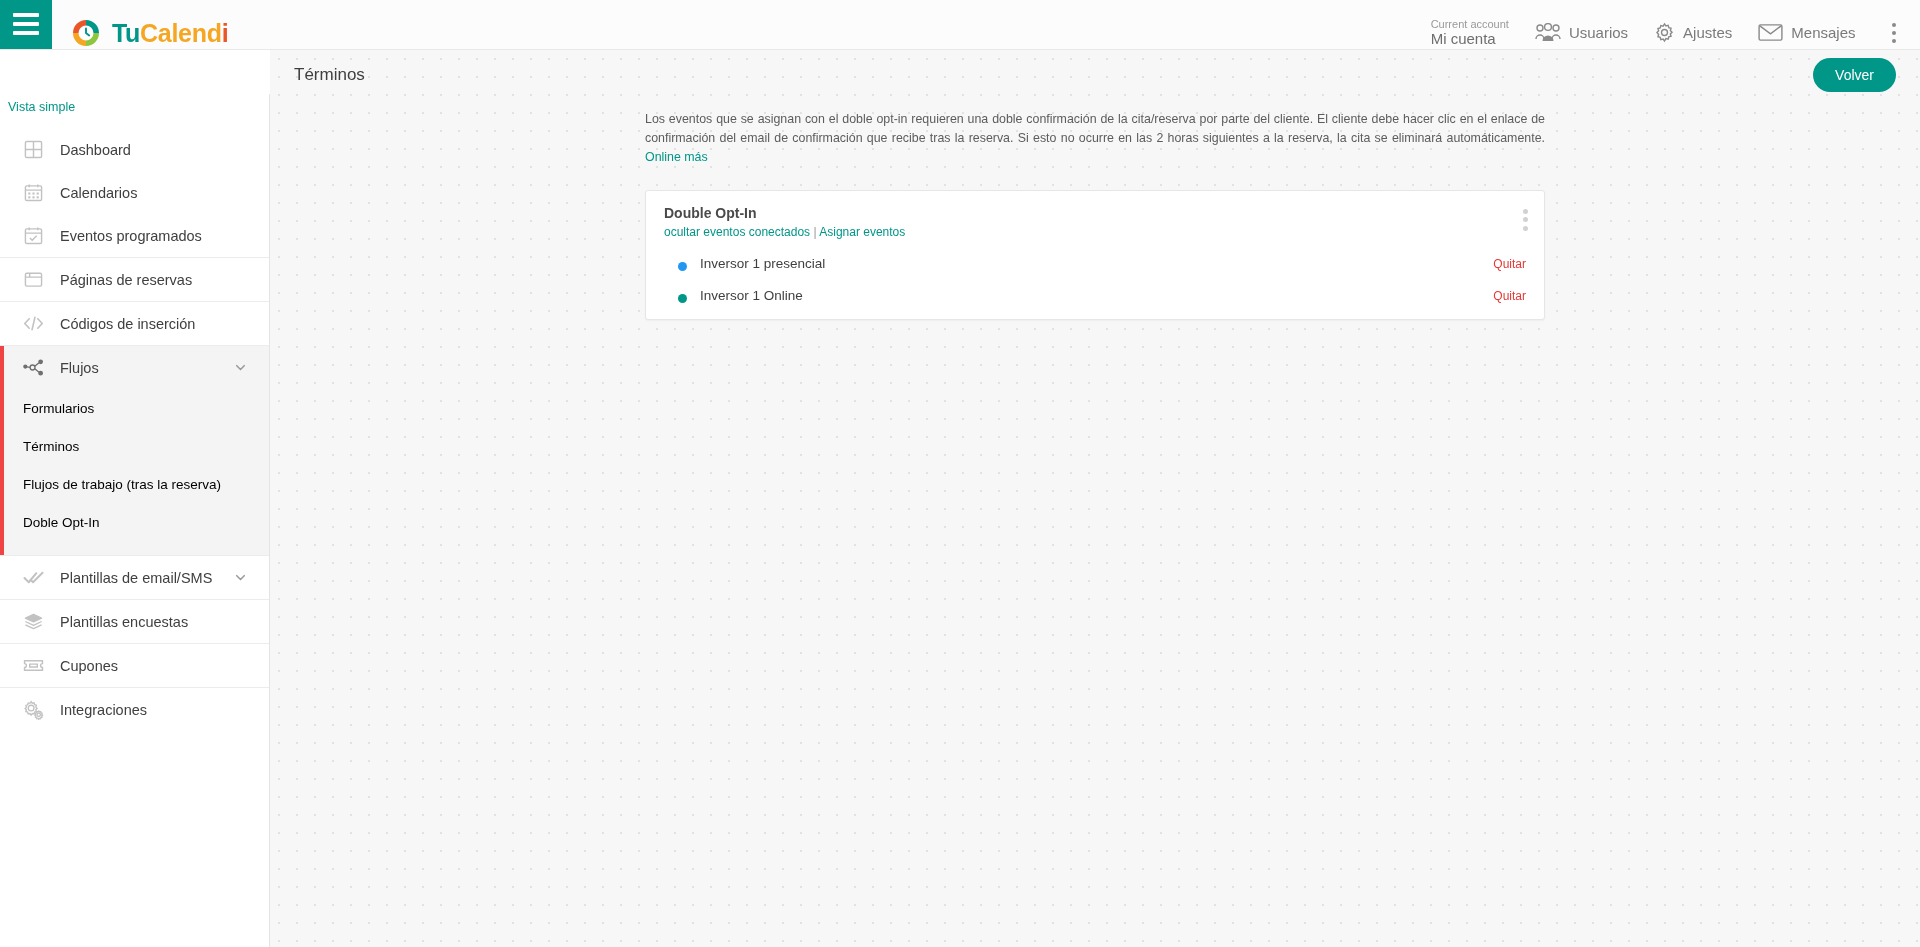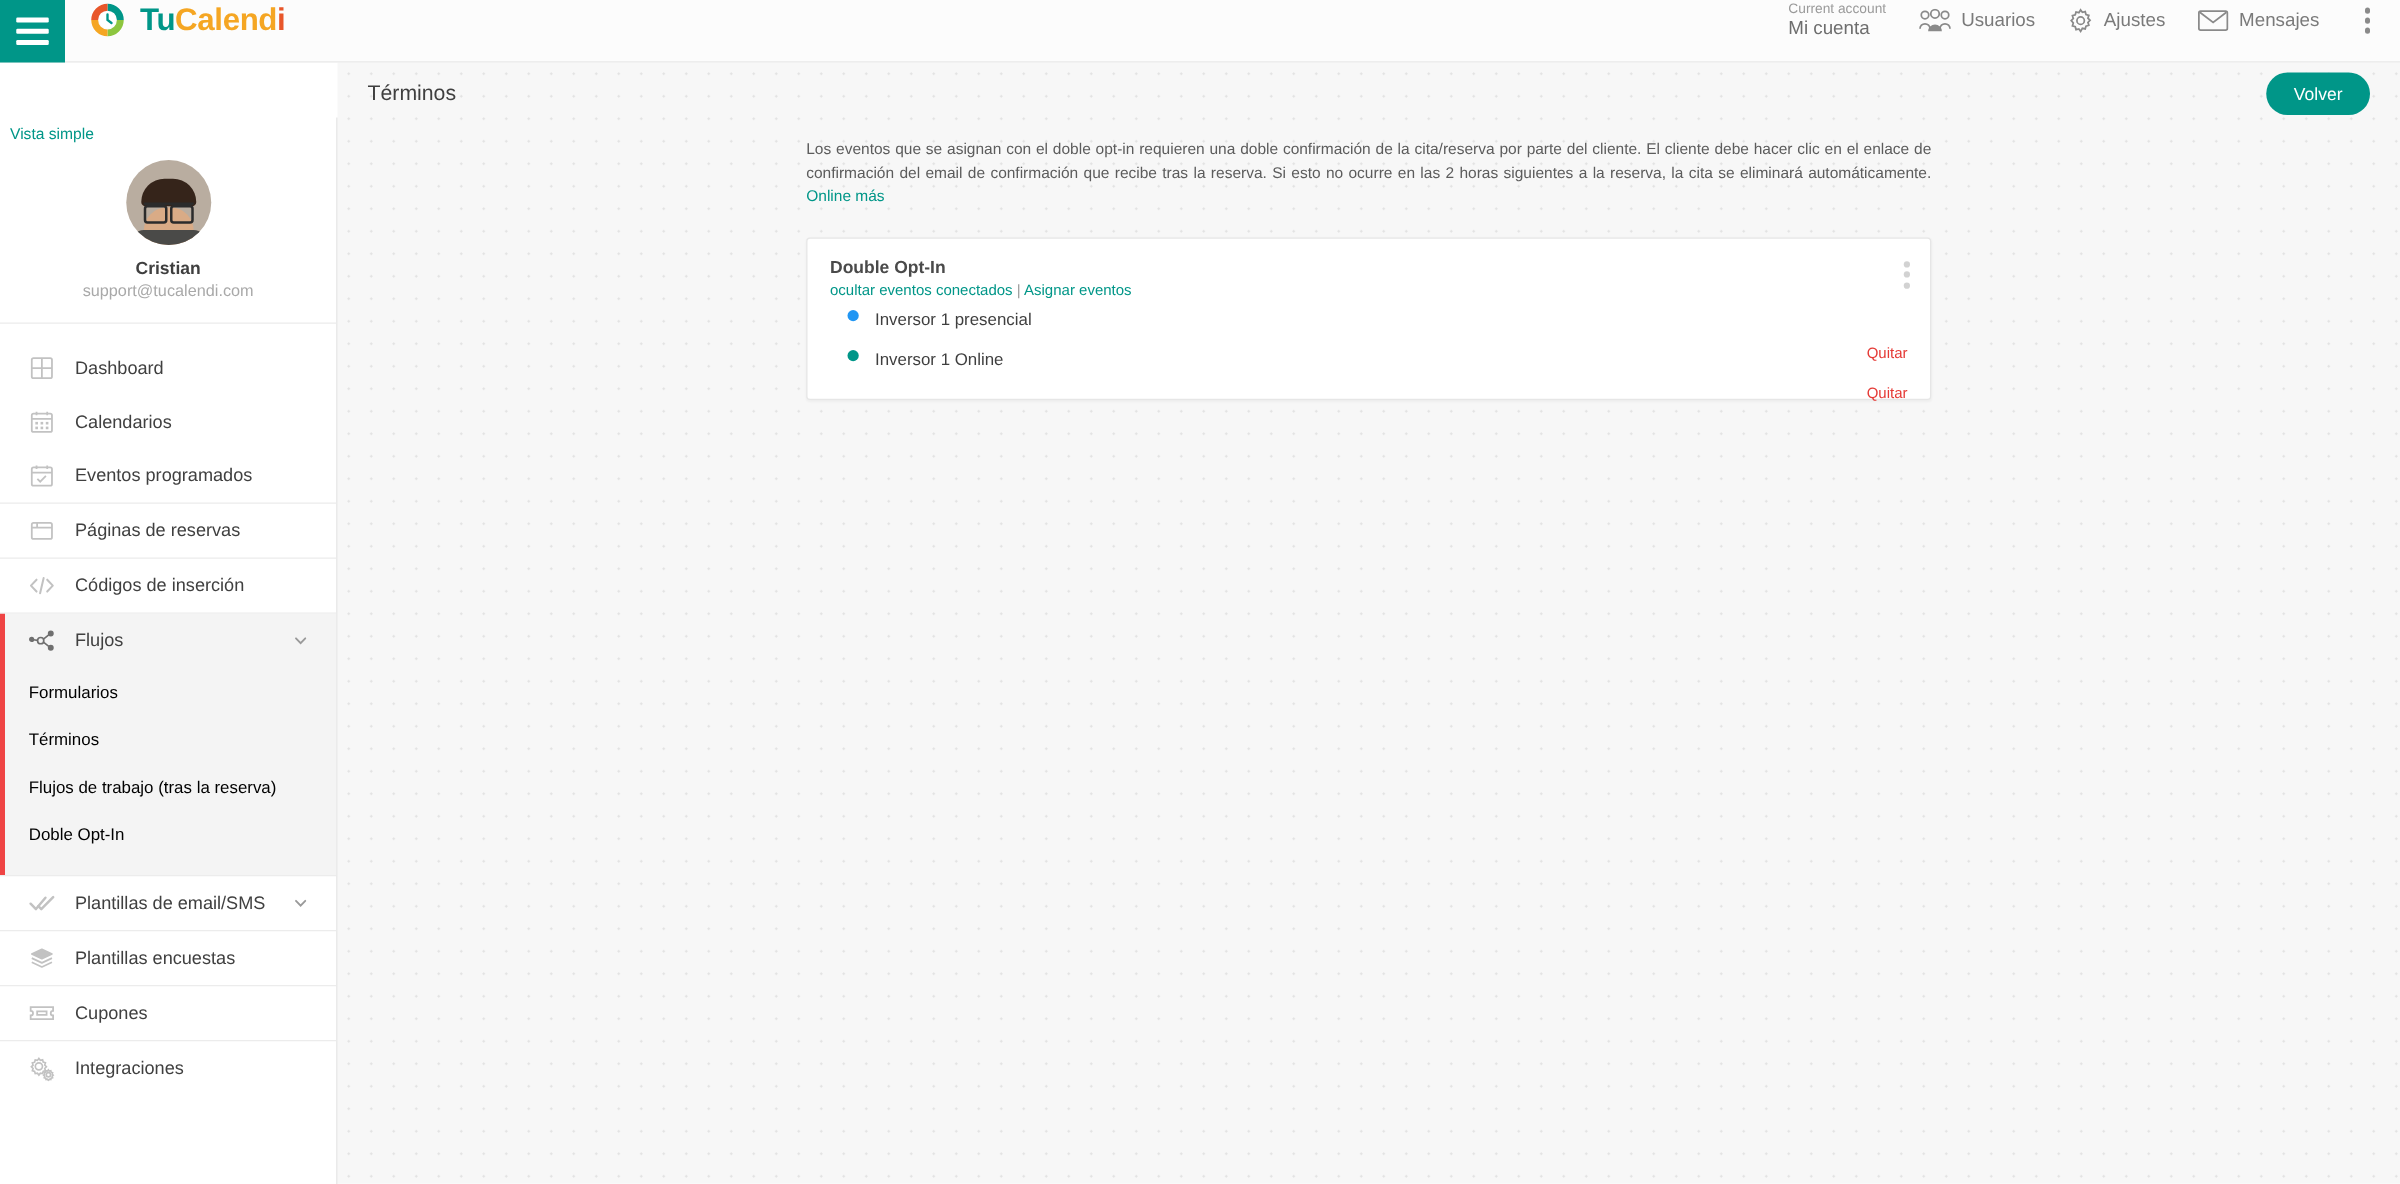--- a/index.html
+++ b/index.html
@@ -9,21 +9,21 @@
     background: #ffffff;
     overflow: hidden;
   }
 
   
   .topbar {
     position: absolute; top: 0; left: 0;
     width: 1920px; height: 50px;
     background: #fcfcfc;
     border-bottom: 1px solid #e8e8e8;
-    display: flex; align-items: flex-start;
+    display: flex; align-items: flex-end;
     z-index: 20;
   }
   .hamburger {
     width: 52px; height: 50px;
     background: #009688;
     display: flex; flex-direction: column;
     align-items: center; justify-content: center;
     gap: 5px; cursor: pointer; flex: 0 0 auto;
   }
   .hamburger span {
@@ -194,21 +194,21 @@
   .card-kebab {
     position: absolute; right: 14px; top: 16px;
     display: flex; flex-direction: column; gap: 3.5px;
     cursor: pointer; padding: 2px;
   }
   .card-kebab i {
     width: 5px; height: 5px; border-radius: 50%;
     background: #d2d2d2; display: block;
   }
   .evrow {
-    display: flex; align-items: flex-start;
+    display: flex; align-items: flex-end;
     height: 23px; margin-top: 9px; padding-left: 14px;
   }
   .evdot {
     width: 9px; height: 9px; border-radius: 50%;
     margin-right: 13px; flex: 0 0 auto;
   }
   .evname { font-size: 13.5px; color: #3f3f3f; }
   .evremove {
     margin-left: auto; font-size: 12px;
     color: #e53935; text-decoration: none; cursor: pointer; margin-top: 27px;
@@ -282,30 +282,20 @@
       <i></i>
       <i></i>
       <i></i>
     </div>
   </div>
 </div>
 
 <div class="sidebar">
   <div class="vista">Vista simple</div>
 
-  <div class="profile">
-    <div class="avatar">
-      <div class="hair"></div>
-      <div class="face"></div>
-      <div class="glasses"></div>
-      <div class="shirt"></div>
-    </div>
-    <div class="pname">Cristian</div>
-    <div class="pmail">support@tucalendi.com</div>
-  </div>
 
   <div class="menu">
     <div class="grp-pad"></div>
 
     <div class="mitem">
       <span class="mico">
         <svg width="19" height="19" viewBox="0 0 20 20" fill="none" stroke="#c2c2c2" stroke-width="1.5">
           <rect x="1.5" y="1.5" width="17" height="17" rx="1.5"></rect>
           <path d="M10 1.5 v17 M1.5 10 h17"></path>
         </svg>

